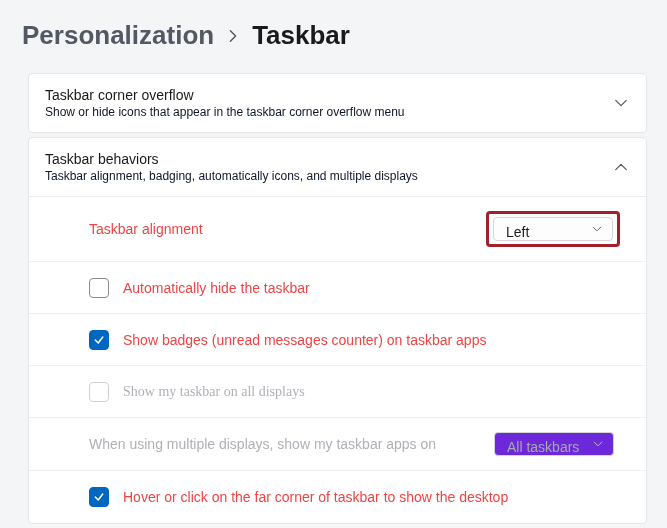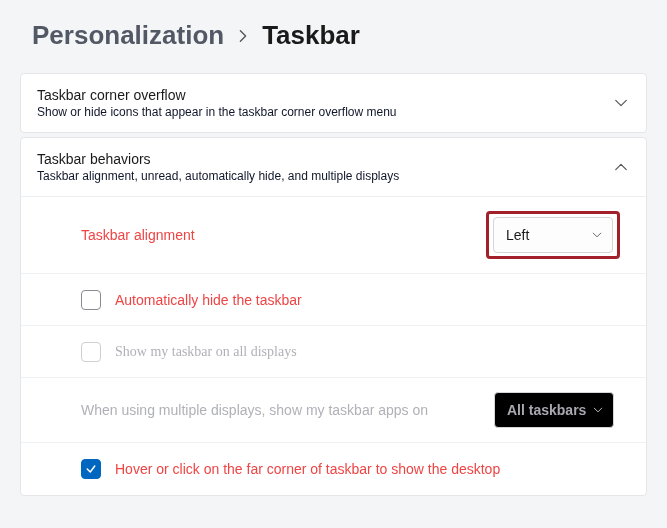--- a/index.html
+++ b/index.html
@@ -9,41 +9,42 @@
       color: #1a1a1a;
       padding: 20px;
       width: 667px;
       font-size: 14px;
     }
     .breadcrumb {
       display: flex;
       align-items: center;
       gap: 12px;
       margin-bottom: 22px;
-      margin-left: 12px;
+      margin-left: 2px;
     }
     .breadcrumb-parent {
       font-size: 26px;
       font-weight: 600;
       color: #535865;
     }
     .breadcrumb-chevron {
       font-size: 18px;
       color: #535865;
     }
     .breadcrumb-current {
       font-size: 26px;
       font-weight: 600;
       color: #1a1a1a;
     }
     .panel {
       background: #fff;
       border: 1px solid #e6e6e9;
       border-radius: 4px;
       margin-bottom: 4px;
+      margin-left: 8px;
     }
     .panel-header {
       display: flex;
       align-items: center;
       justify-content: space-between;
       padding: 13px 18px 13px 16px;
     }
     .panel-title {
       font-size: 14px;
       color: #1a1a1a;
@@ -73,35 +74,34 @@
       flex: 1;
       font-size: 14px;
       color: #ef4444;
     }
     .row-label.disabled {
       color: #b0b0b8;
       font-family: Liberation Serif, serif;
     }
     .dropdown {
       display: flex;
-      align-items: center;
+      align-items: flex-start;
       justify-content: space-between;
       border: 1px solid #d4d4d9;
       border-radius: 4px;
       background: #fdfdfd;
       padding: 6px 10px 6px 12px;
       min-width: 120px;
-      height: 36px;
+      height: 24px;
       font-size: 14px;
       color: #1a1a1a;
     }
     .dropdown.disabled {
       color: #a8a8b0;
-      background: #000000;
-      font-weight: bold;
+      background: #6d28d9;
     }
     .dropdown .chev {
       width: 10px;
       height: 10px;
       color: #666;
     }
     .highlight {
       border: 3px solid #a31f2a;
       border-radius: 4px;
       padding: 3px 4px;
@@ -168,21 +168,21 @@
           <path d="M2 5 L8 11 L14 5" stroke="currentColor" stroke-width="1.4" fill="none" stroke-linecap="round" stroke-linejoin="round"></path>
         </svg>
     </span>
   </div>
 </div>
 
 <div class="panel">
   <div class="panel-header">
     <div>
       <div class="panel-title">Taskbar behaviors</div>
-      <div class="panel-subtitle">Taskbar alignment, unread, automatically hide, and multiple displays</div>
+      <div class="panel-subtitle">Taskbar alignment, badging, automatically icons, and multiple displays</div>
     </div>
     <span>
       <svg class="chev" viewBox="0 0 16 16">
           <path d="M2 11 L8 5 L14 11" stroke="currentColor" stroke-width="1.4" fill="none" stroke-linecap="round" stroke-linejoin="round"></path>
         </svg>
     </span>
   </div>
 
   <div class="list">
 
@@ -196,20 +196,30 @@
             </svg>
         </span>
       </span>
     </div>
 
     <div class="row">
       <span class="checkbox unchecked"></span>
       <span class="row-label">Automatically hide the taskbar</span>
     </div>
 
+    <div class="row">
+      <span class="checkbox checked">
+        <span class="checkmark">
+          <svg width="12" height="12" viewBox="0 0 16 16">
+              <path d="M3 8 L7 12 L13 4" stroke="#fff" stroke-width="2" fill="none" stroke-linecap="round" stroke-linejoin="round"></path>
+            </svg>
+        </span>
+      </span>
+      <span class="row-label">Show badges (unread messages counter) on taskbar apps</span>
+    </div>
 
     <div class="row">
       <span class="checkbox disabled"></span>
       <span class="row-label disabled">Show my taskbar on all displays</span>
     </div>
 
     <div class="row row-multidisplay">
       <span class="row-label">When using multiple displays, show my taskbar apps on</span>
       <span class="dropdown disabled">
         <span>All taskbars</span>

